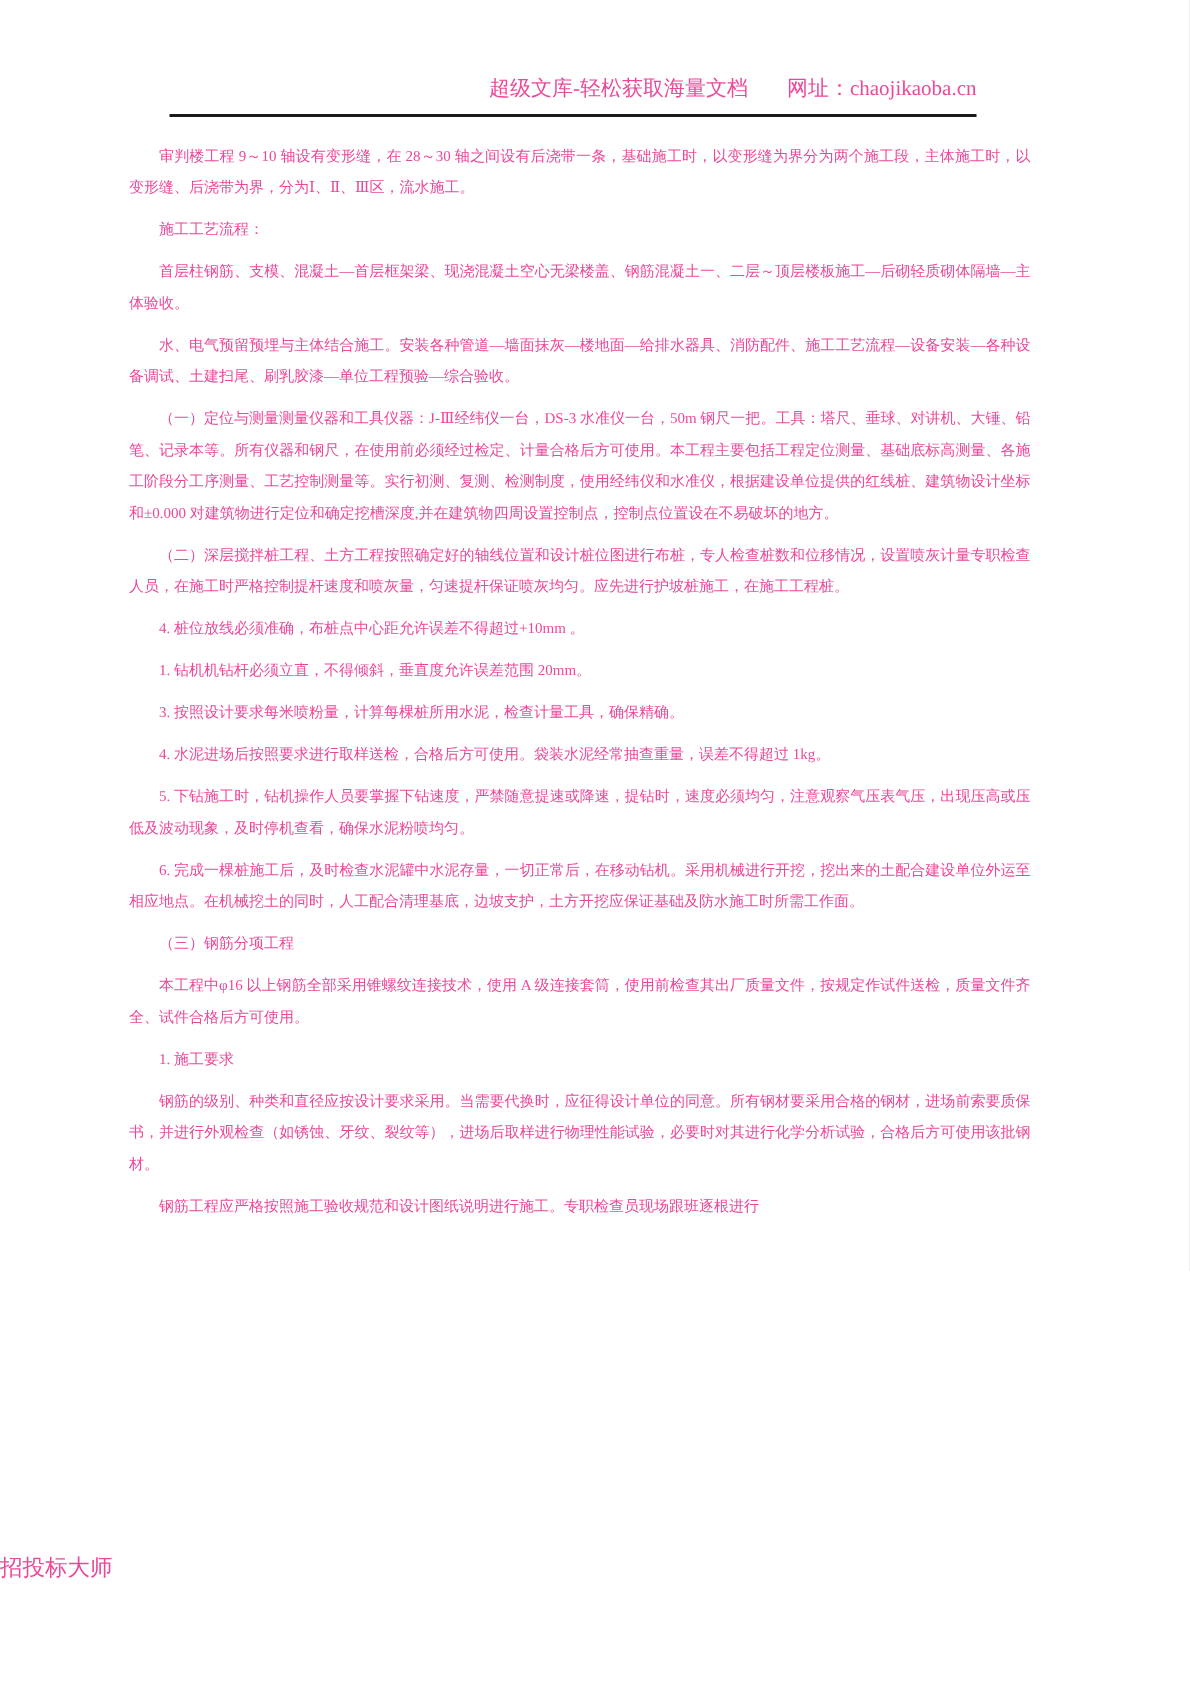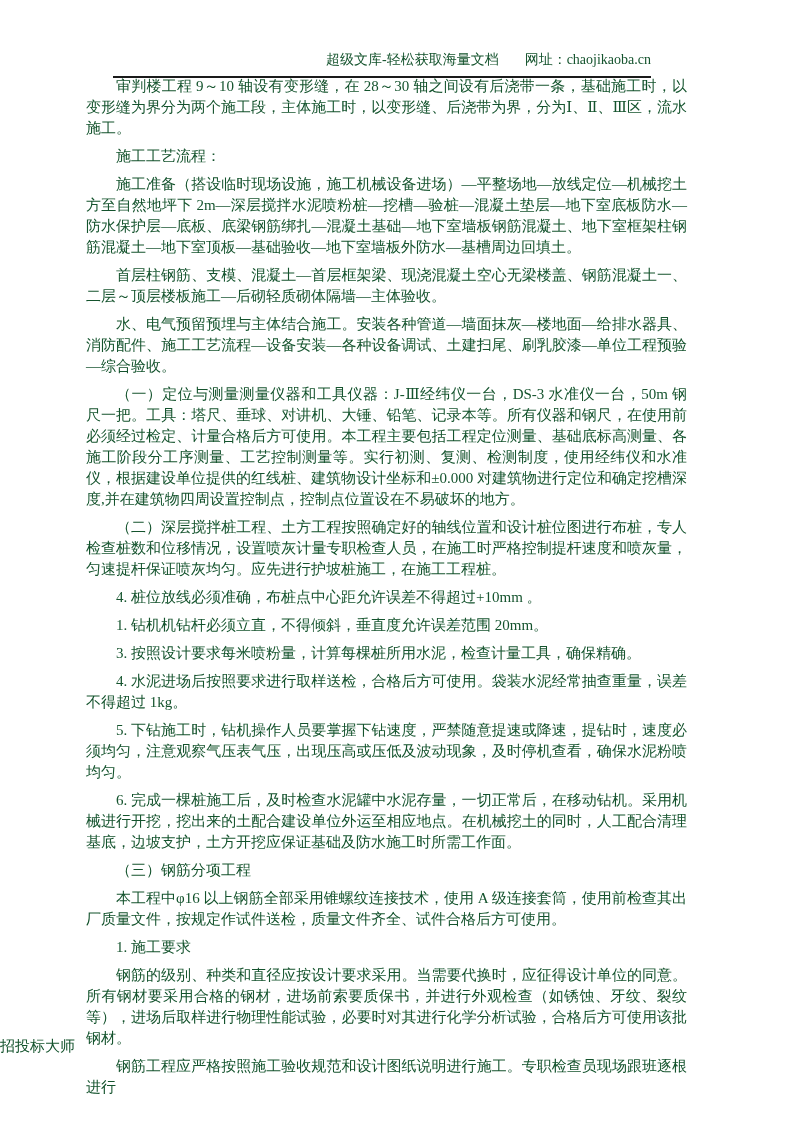--- a/index.html
+++ b/index.html
@@ -7,44 +7,44 @@
     padding: 0;
     background: #e8e8e8;
   }
   .page {
     position: relative;
     width: 793px;
     height: 1122px;
     margin: 0 auto;
     background: #ffffff;
     font-family: "Liberation Serif", "DejaVu Serif", serif;
-    color: #14532d;
+    color: #ec4899;
     overflow: hidden;
   }
   .doc-header {
     position: absolute;
     left: 113px;
     top: 50px;
     width: 538px;
     text-align: right;
     font-size: 14px;
     line-height: 20px;
     border-bottom: 2px solid #1a1a1a;
     padding-bottom: 6px;
     white-space: nowrap;
   }
   .doc-header .url {
     margin-left: 26px;
   }
   .doc-body {
     position: absolute;
     left: 86px;
-    top: 76px;
+    top: 94px;
     width: 601px;
-    font-size: 15px;
+    font-size: 10px;
     line-height: 21px;
   }
   .doc-body p {
     margin: 0 0 7px 0;
     text-indent: 2em;
     text-align: justify;
     text-justify: inter-ideograph;
     word-break: break-all;
   }
   .doc-footer {
@@ -62,21 +62,20 @@
 
 <div class="page">
 
   <div class="doc-header">
     <span>超级文库-轻松获取海量文档</span><span class="url">网址：chaojikaoba.cn</span>
   </div>
 
   <div class="doc-body">
     <p>审判楼工程 9～10 轴设有变形缝，在 28～30 轴之间设有后浇带一条，基础施工时，以变形缝为界分为两个施工段，主体施工时，以变形缝、后浇带为界，分为Ⅰ、Ⅱ、Ⅲ区，流水施工。</p>
     <p>施工工艺流程：</p>
-    <p>施工准备（搭设临时现场设施，施工机械设备进场）—平整场地—放线定位—机械挖土方至自然地坪下 2m—深层搅拌水泥喷粉桩—挖槽—验桩—混凝土垫层—地下室底板防水—防水保护层—底板、底梁钢筋绑扎—混凝土基础—地下室墙板钢筋混凝土、地下室框架柱钢筋混凝土—地下室顶板—基础验收—地下室墙板外防水—基槽周边回填土。</p>
     <p>首层柱钢筋、支模、混凝土—首层框架梁、现浇混凝土空心无梁楼盖、钢筋混凝土一、二层～顶层楼板施工—后砌轻质砌体隔墙—主体验收。</p>
     <p>水、电气预留预埋与主体结合施工。安装各种管道—墙面抹灰—楼地面—给排水器具、消防配件、施工工艺流程—设备安装—各种设备调试、土建扫尾、刷乳胶漆—单位工程预验—综合验收。</p>
     <p>（一）定位与测量测量仪器和工具仪器：J-Ⅲ经纬仪一台，DS-3 水准仪一台，50m 钢尺一把。工具：塔尺、垂球、对讲机、大锤、铅笔、记录本等。所有仪器和钢尺，在使用前必须经过检定、计量合格后方可使用。本工程主要包括工程定位测量、基础底标高测量、各施工阶段分工序测量、工艺控制测量等。实行初测、复测、检测制度，使用经纬仪和水准仪，根据建设单位提供的红线桩、建筑物设计坐标和±0.000 对建筑物进行定位和确定挖槽深度,并在建筑物四周设置控制点，控制点位置设在不易破坏的地方。</p>
     <p>（二）深层搅拌桩工程、土方工程按照确定好的轴线位置和设计桩位图进行布桩，专人检查桩数和位移情况，设置喷灰计量专职检查人员，在施工时严格控制提杆速度和喷灰量，匀速提杆保证喷灰均匀。应先进行护坡桩施工，在施工工程桩。</p>
     <p>4. 桩位放线必须准确，布桩点中心距允许误差不得超过+10mm 。</p>
     <p>1. 钻机机钻杆必须立直，不得倾斜，垂直度允许误差范围 20mm。</p>
     <p>3.  按照设计要求每米喷粉量，计算每棵桩所用水泥，检查计量工具，确保精确。</p>
     <p>4. 水泥进场后按照要求进行取样送检，合格后方可使用。袋装水泥经常抽查重量，误差不得超过 1kg。</p>
     <p>5.  下钻施工时，钻机操作人员要掌握下钻速度，严禁随意提速或降速，提钻时，速度必须均匀，注意观察气压表气压，出现压高或压低及波动现象，及时停机查看，确保水泥粉喷均匀。</p>
     <p>6.  完成一棵桩施工后，及时检查水泥罐中水泥存量，一切正常后，在移动钻机。采用机械进行开挖，挖出来的土配合建设单位外运至相应地点。在机械挖土的同时，人工配合清理基底，边坡支护，土方开挖应保证基础及防水施工时所需工作面。</p>

